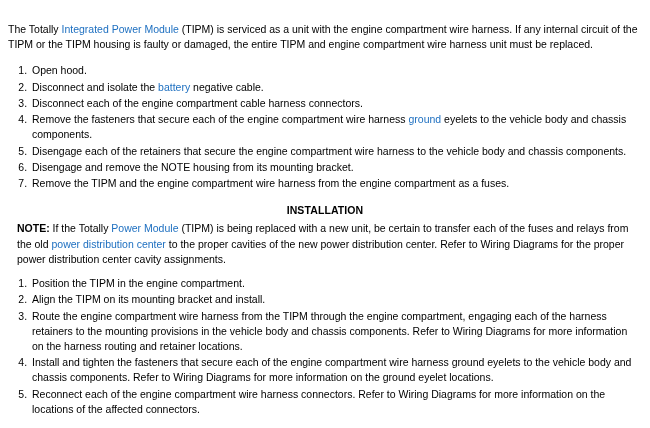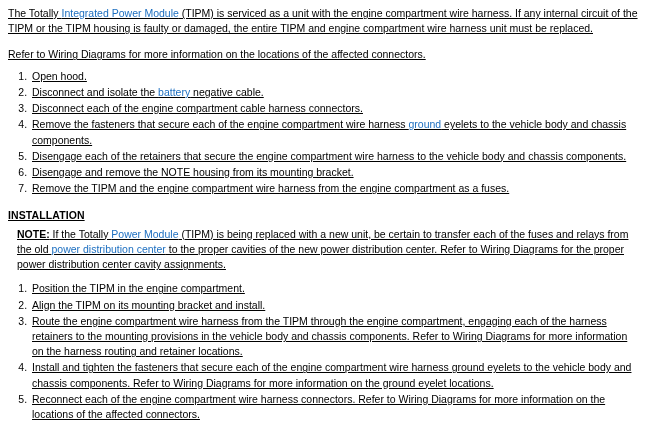--- a/index.html
+++ b/index.html
@@ -10,24 +10,23 @@
   body {
     width: 650px;
     height: 428px;
     overflow: hidden;
     font-family: "Liberation Sans", sans-serif;
     color: #000000;
     font-size: 10.5px;
     line-height: 1.45;
   }
   .page {
-    padding: 6px 8px 0 8px;
+    padding: 22px 8px 0 8px;
     box-sizing: border-box;
     width: 650px;
-    text-decoration: underline;
   }
   p {
     margin: 0 0 0 0;
   }
   .intro {
     margin-bottom: 11px;
   }
   .section-head {
     font-weight: bold;
     margin: 0 0 3px 0;
@@ -53,33 +52,33 @@
   a.link {
     color: #1d6fc0;
     text-decoration: none;
     cursor: pointer;
   }
   .bold {
     font-weight: bold;
   }
   .install-head {
     margin-top: 12px;
+    text-align: center;
   }
 </style>
 </head>
 <body>
 
 <div class="page">
 
   <p class="intro">
     <span>The Totally </span><a class="link" href="#">Integrated Power Module</a><span> (TIPM) is serviced as a unit with the engine compartment wire harness. If any internal circuit of the TIPM or the TIPM housing is faulty or damaged, the entire TIPM and engine compartment wire harness unit must be replaced.</span>
   </p>
 
 
-  <p class="lead">Refer to Wiring Diagrams for more information on the locations of the affected connectors.</p>
 
   <ol class="steps gap-after-rem">
     <li><span>Open hood.</span></li>
     <li><span>Disconnect and isolate the </span><a class="link" href="#">battery</a><span> negative cable.</span></li>
     <li><span>Disconnect each of the engine compartment cable harness connectors.</span></li>
     <li><span>Remove the fasteners that secure each of the engine compartment wire harness </span><a class="link" href="#">ground</a><span> eyelets to the vehicle body and chassis components.</span></li>
     <li><span>Disengage each of the retainers that secure the engine compartment wire harness to the vehicle body and chassis components.</span></li>
     <li><span>Disengage and remove the NOTE housing from its mounting bracket.</span></li>
     <li><span>Remove the TIPM and the engine compartment wire harness from the engine compartment as a fuses.</span></li>
   </ol>

